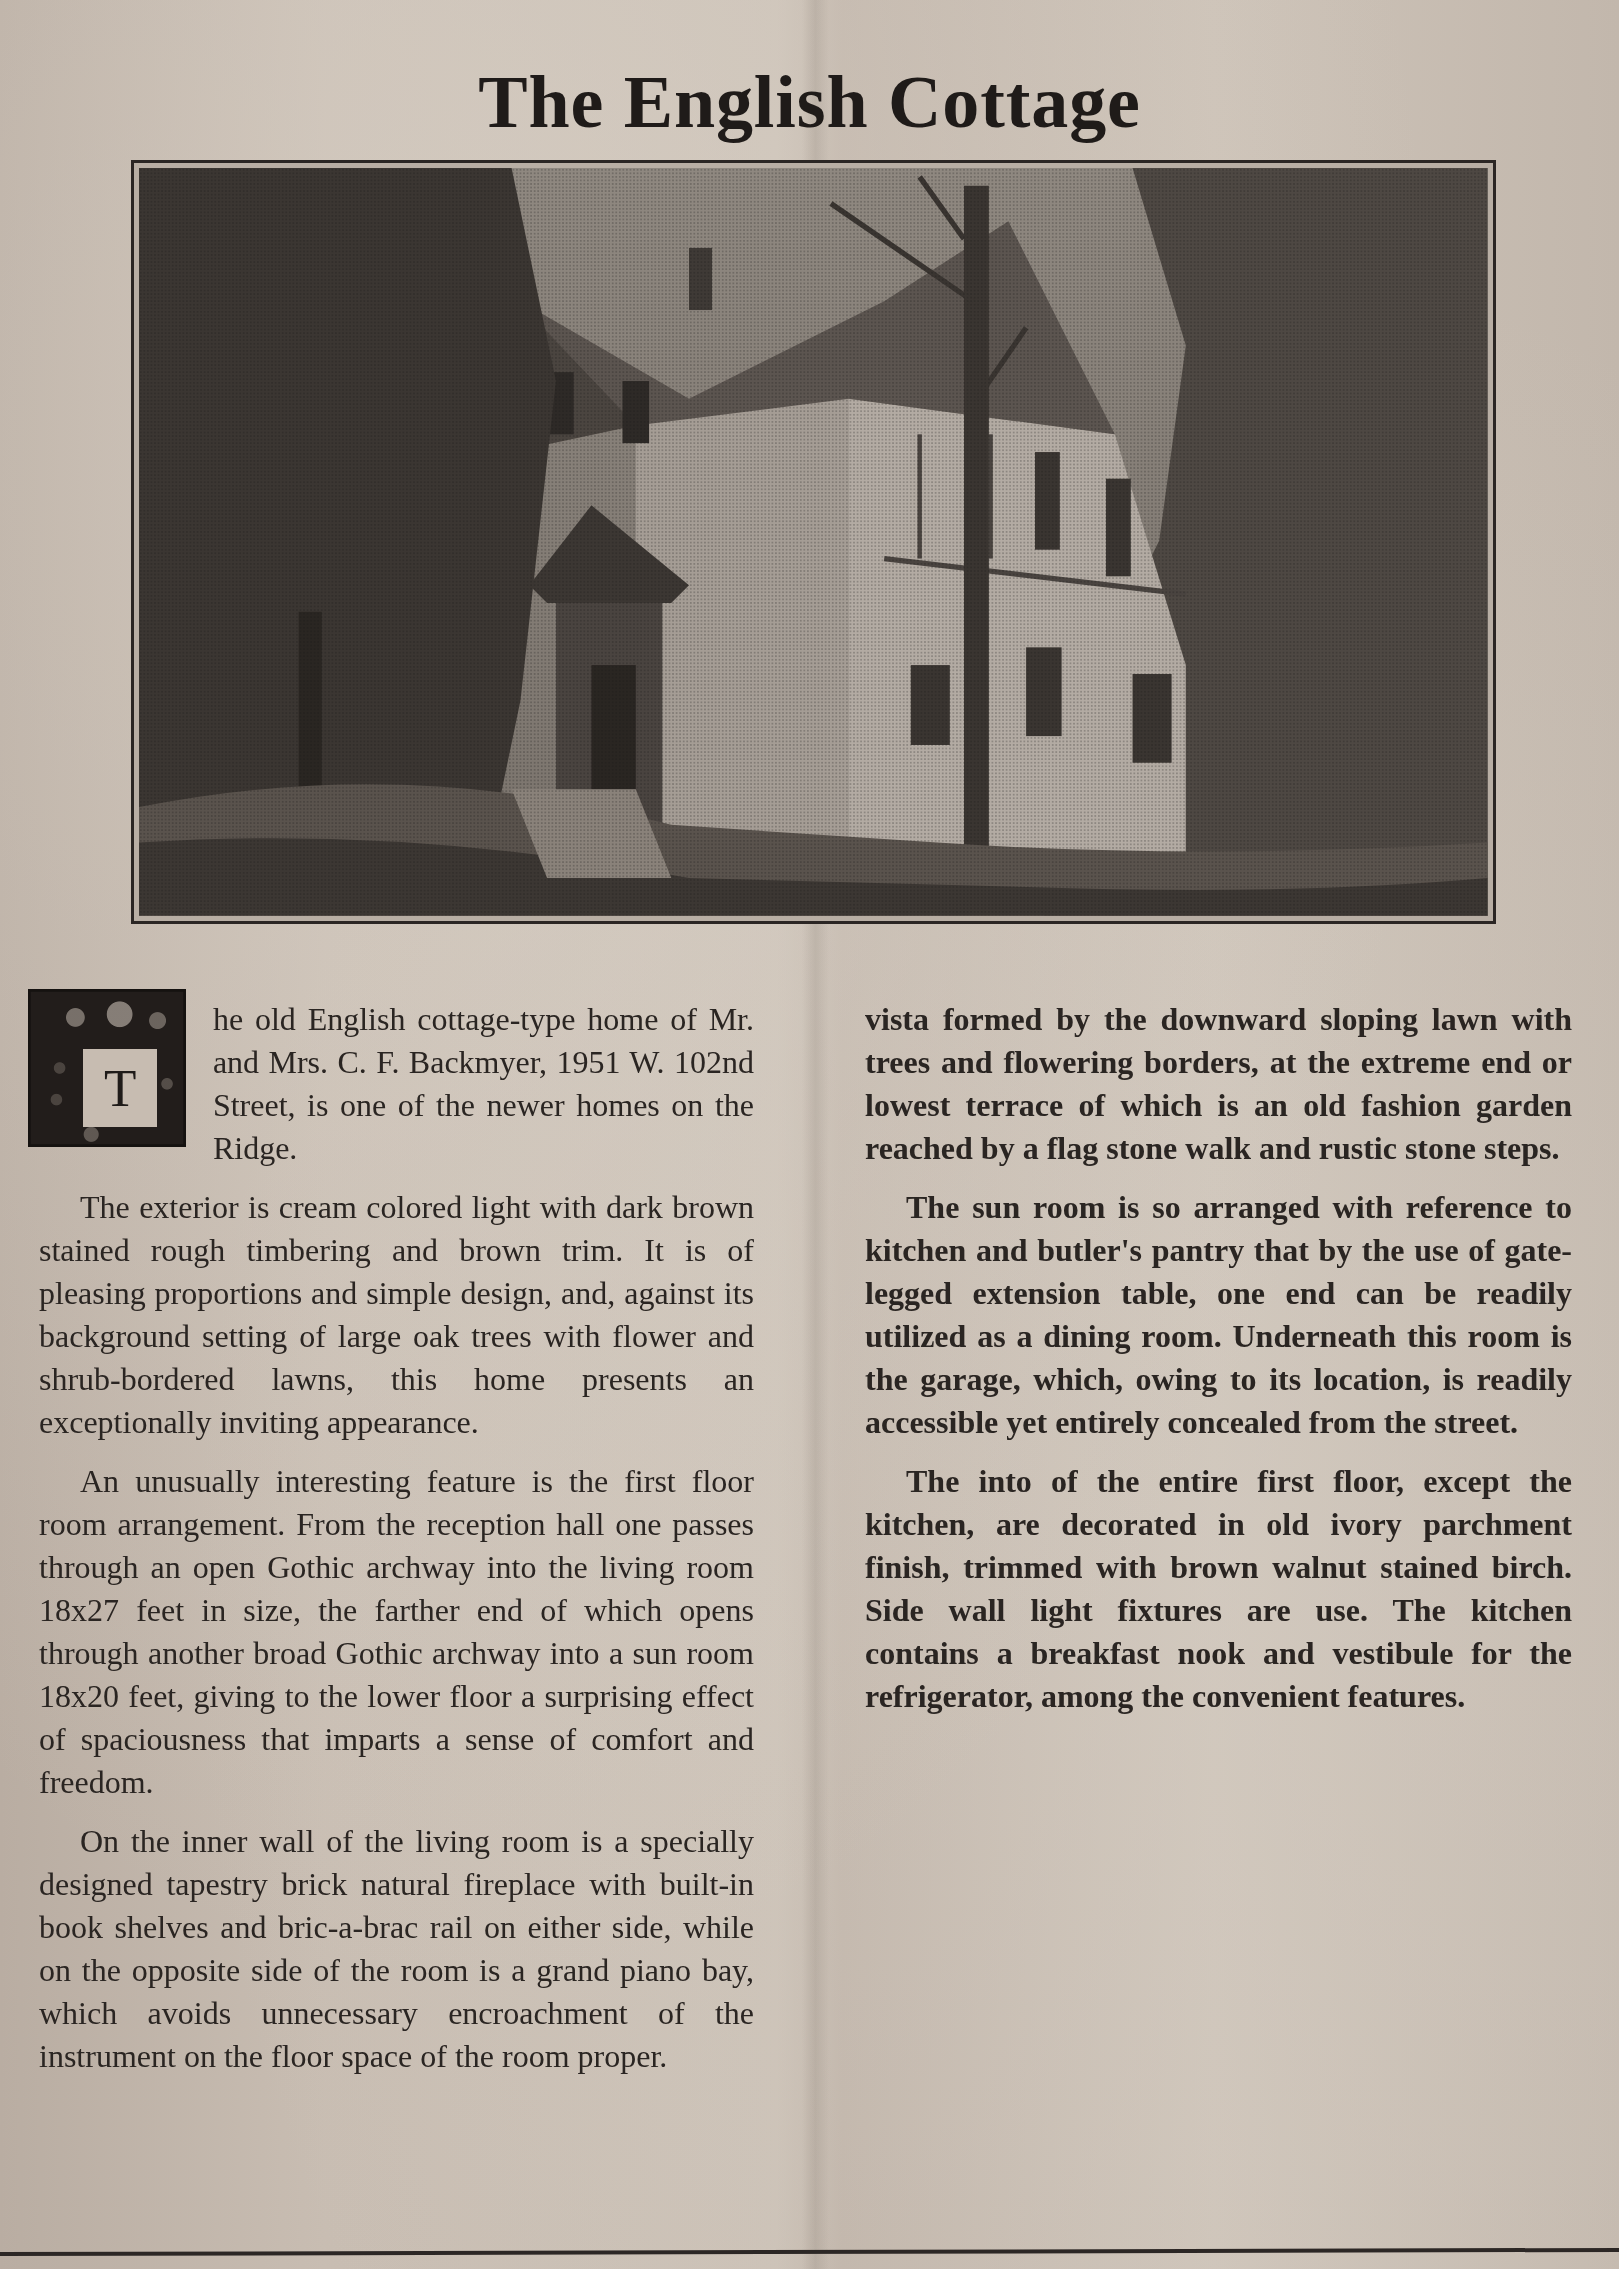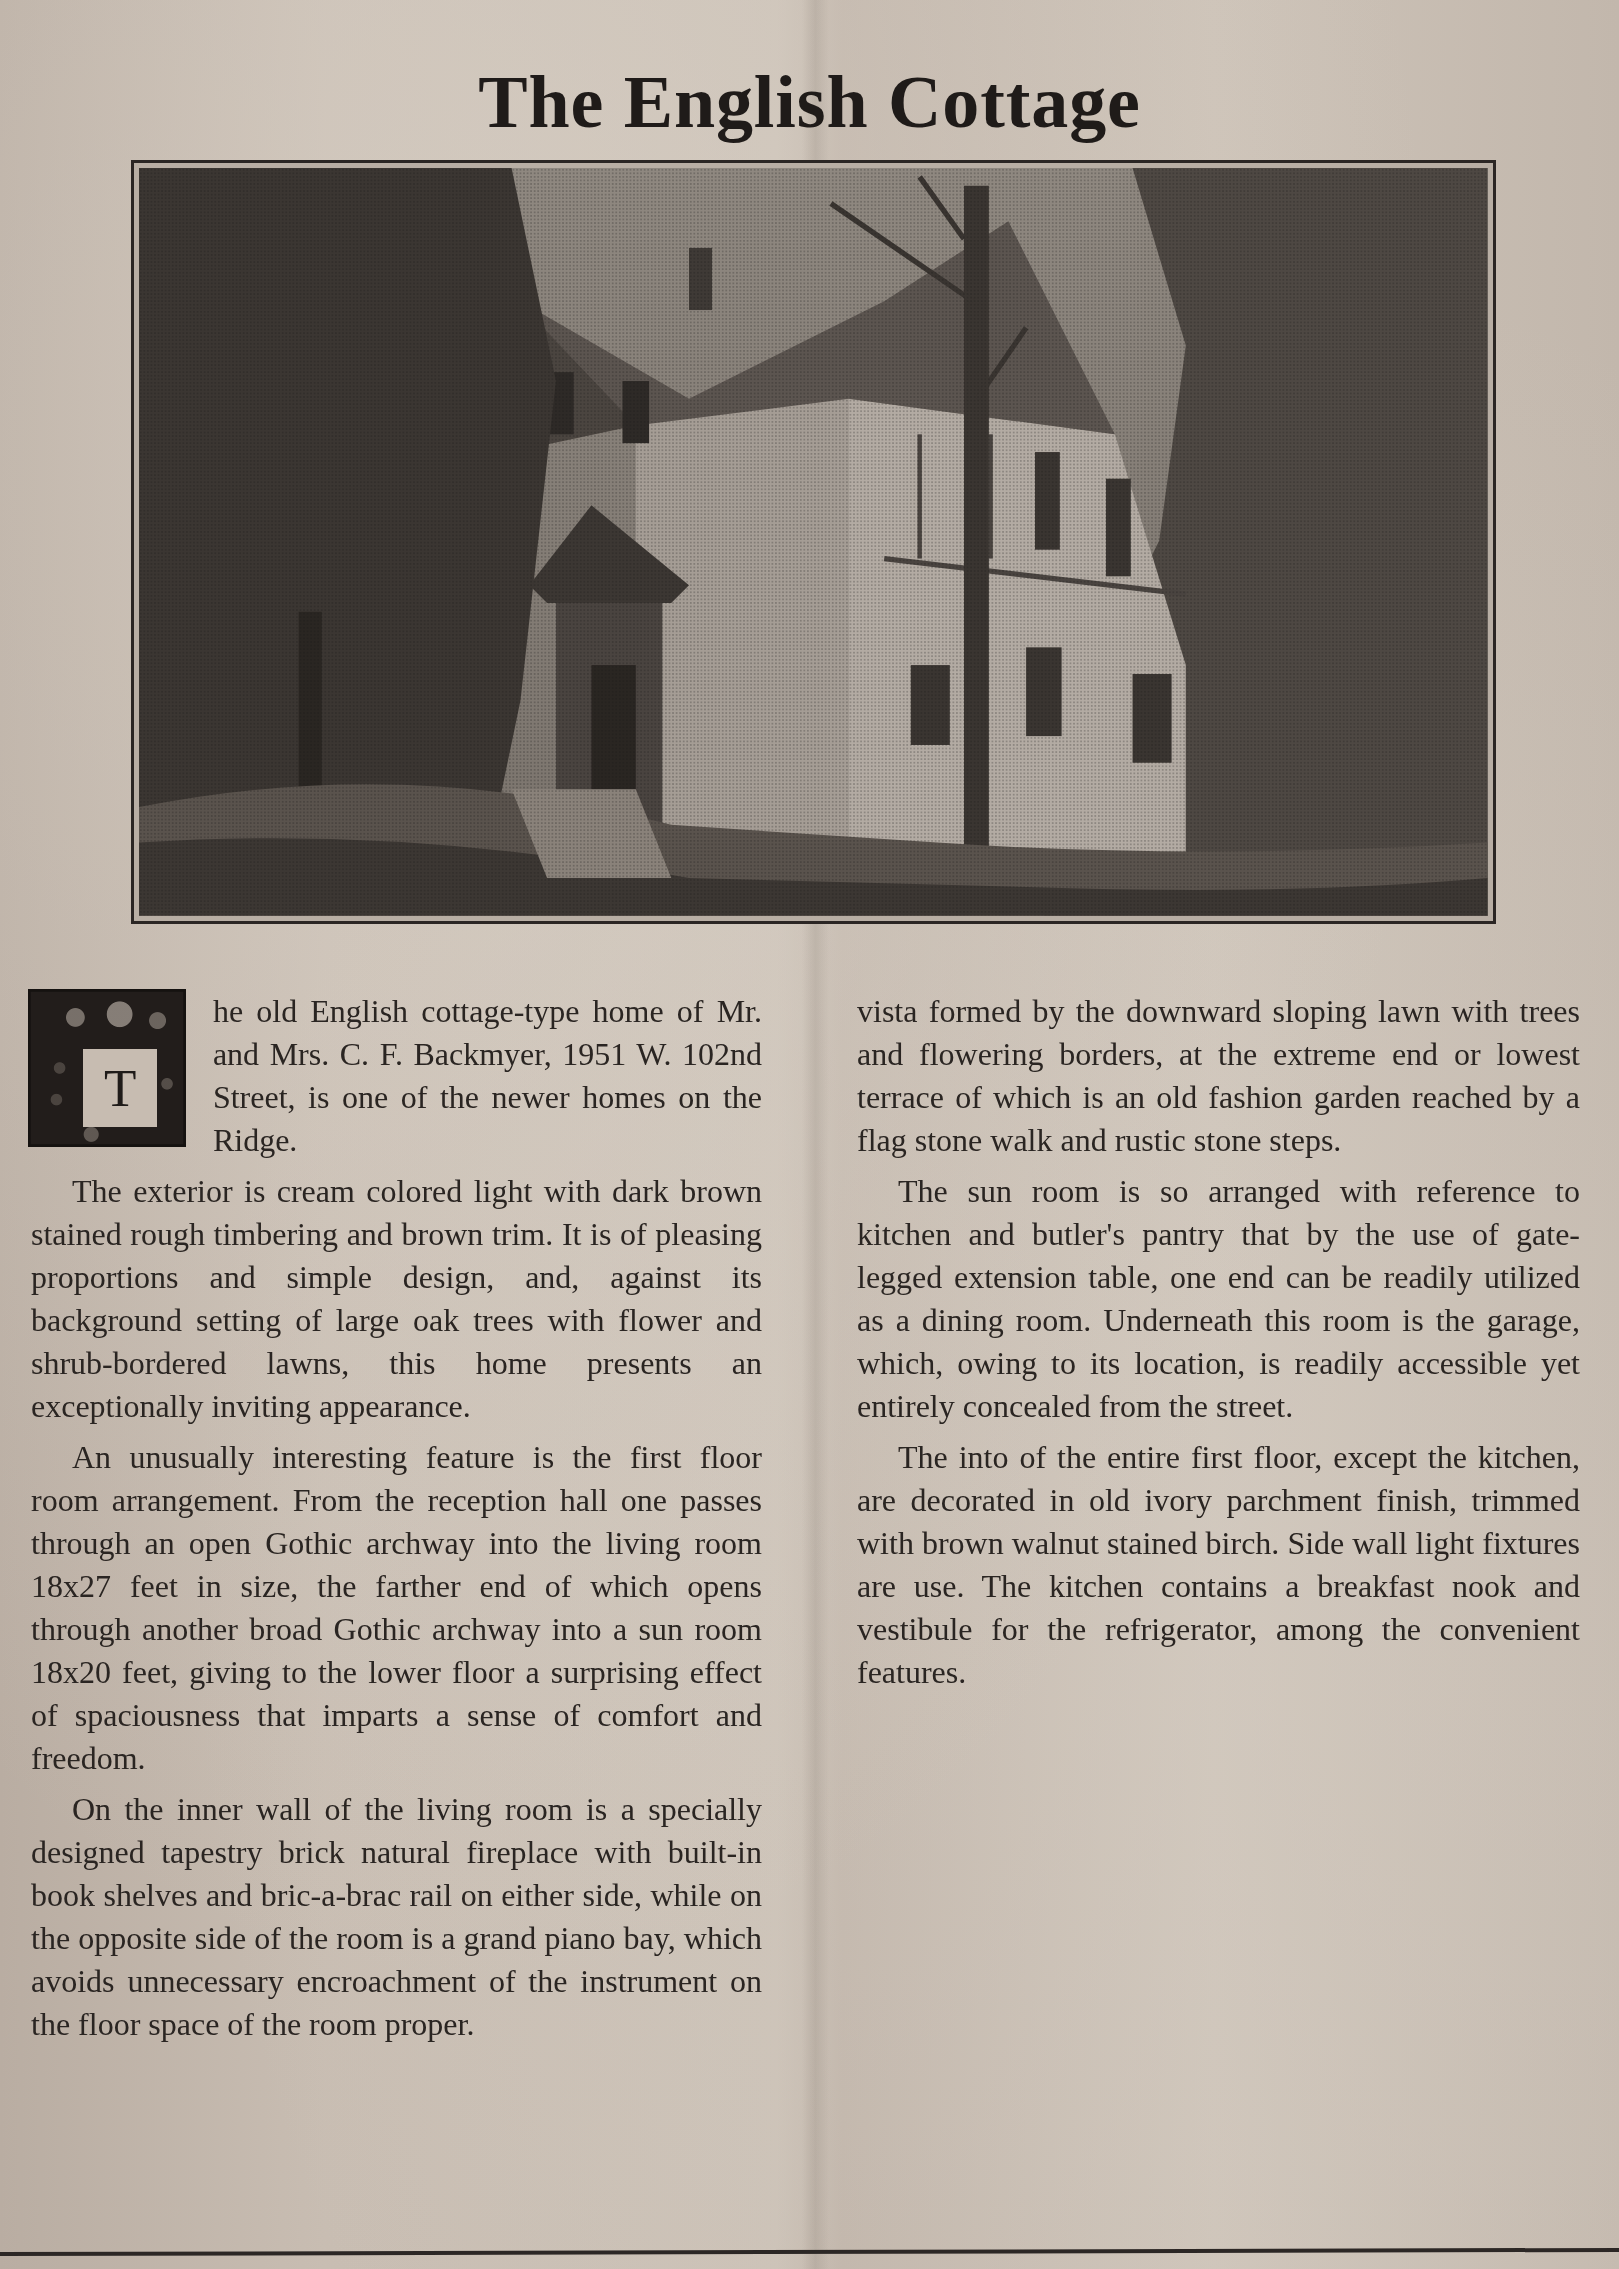--- a/index.html
+++ b/index.html
@@ -35,22 +35,22 @@
     position: relative; overflow: hidden;
     background: #6a625c;
   }
   .photo svg { width: 100%; height: 100%; display: block; }
   .col {
     position: absolute; top: 982px;
     font-size: 32px; line-height: 43px;
     text-align: justify;
   }
   .col-left { left: 23px; width: 747px; }
-  .col-right { left: 849px; width: 739px; }
-  .col p { margin: 8px; text-indent: 41px; }
+  .col-right { left: 849px; width: 739px; font-weight: bold; }
+  .col p { margin: 16px; text-indent: 41px; }
   .col p.no-indent { text-indent: 0; }
   .dropcap {
     float: left; width: 158px; height: 158px;
     margin: 7px 26.6px 7px 5.3px;
     background: #221d1b;
     position: relative;
     box-shadow: inset 0 0 0 2.7px #151210;
   }
   .dropcap .orn {
     position: absolute; inset: 0;

